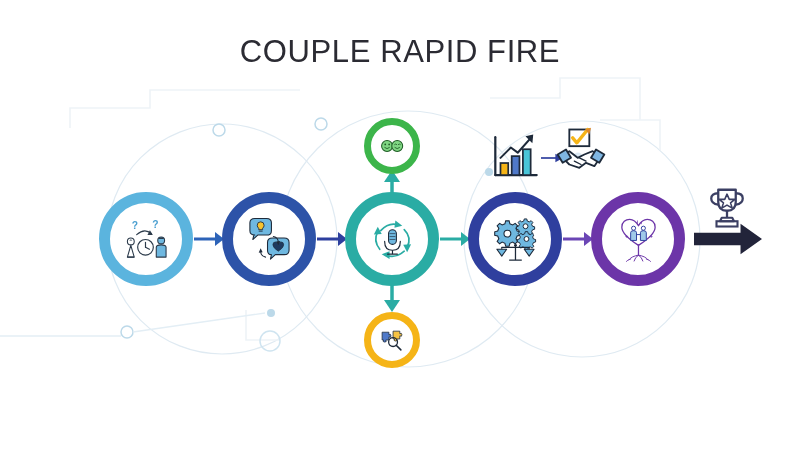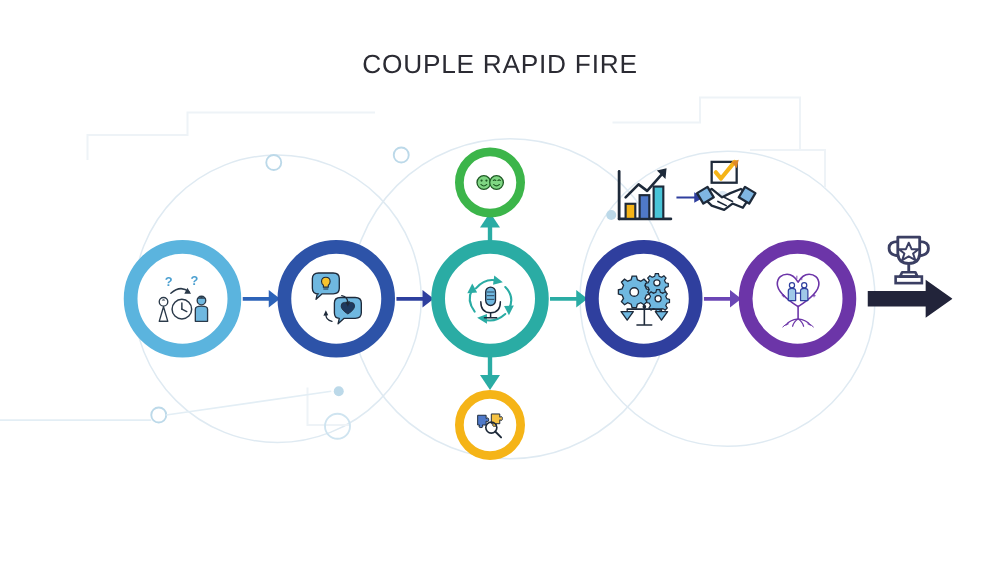--- a/index.html
+++ b/index.html
@@ -18,21 +18,21 @@
     overflow: hidden;
   }
 
   
   #title {
     position: absolute;
     left: 0;
     top: 36px;
     width: 800px;
     text-align: center;
-    font-size: 21px;
+    font-size: 31px;
     line-height: 32px;
     letter-spacing: 0.6px;
     color: #2b2b33;
     font-weight: 400;
     font-family: "Liberation Sans", sans-serif;
   }
   #title .line { display: block; }
 
   
   .bg-layer {

